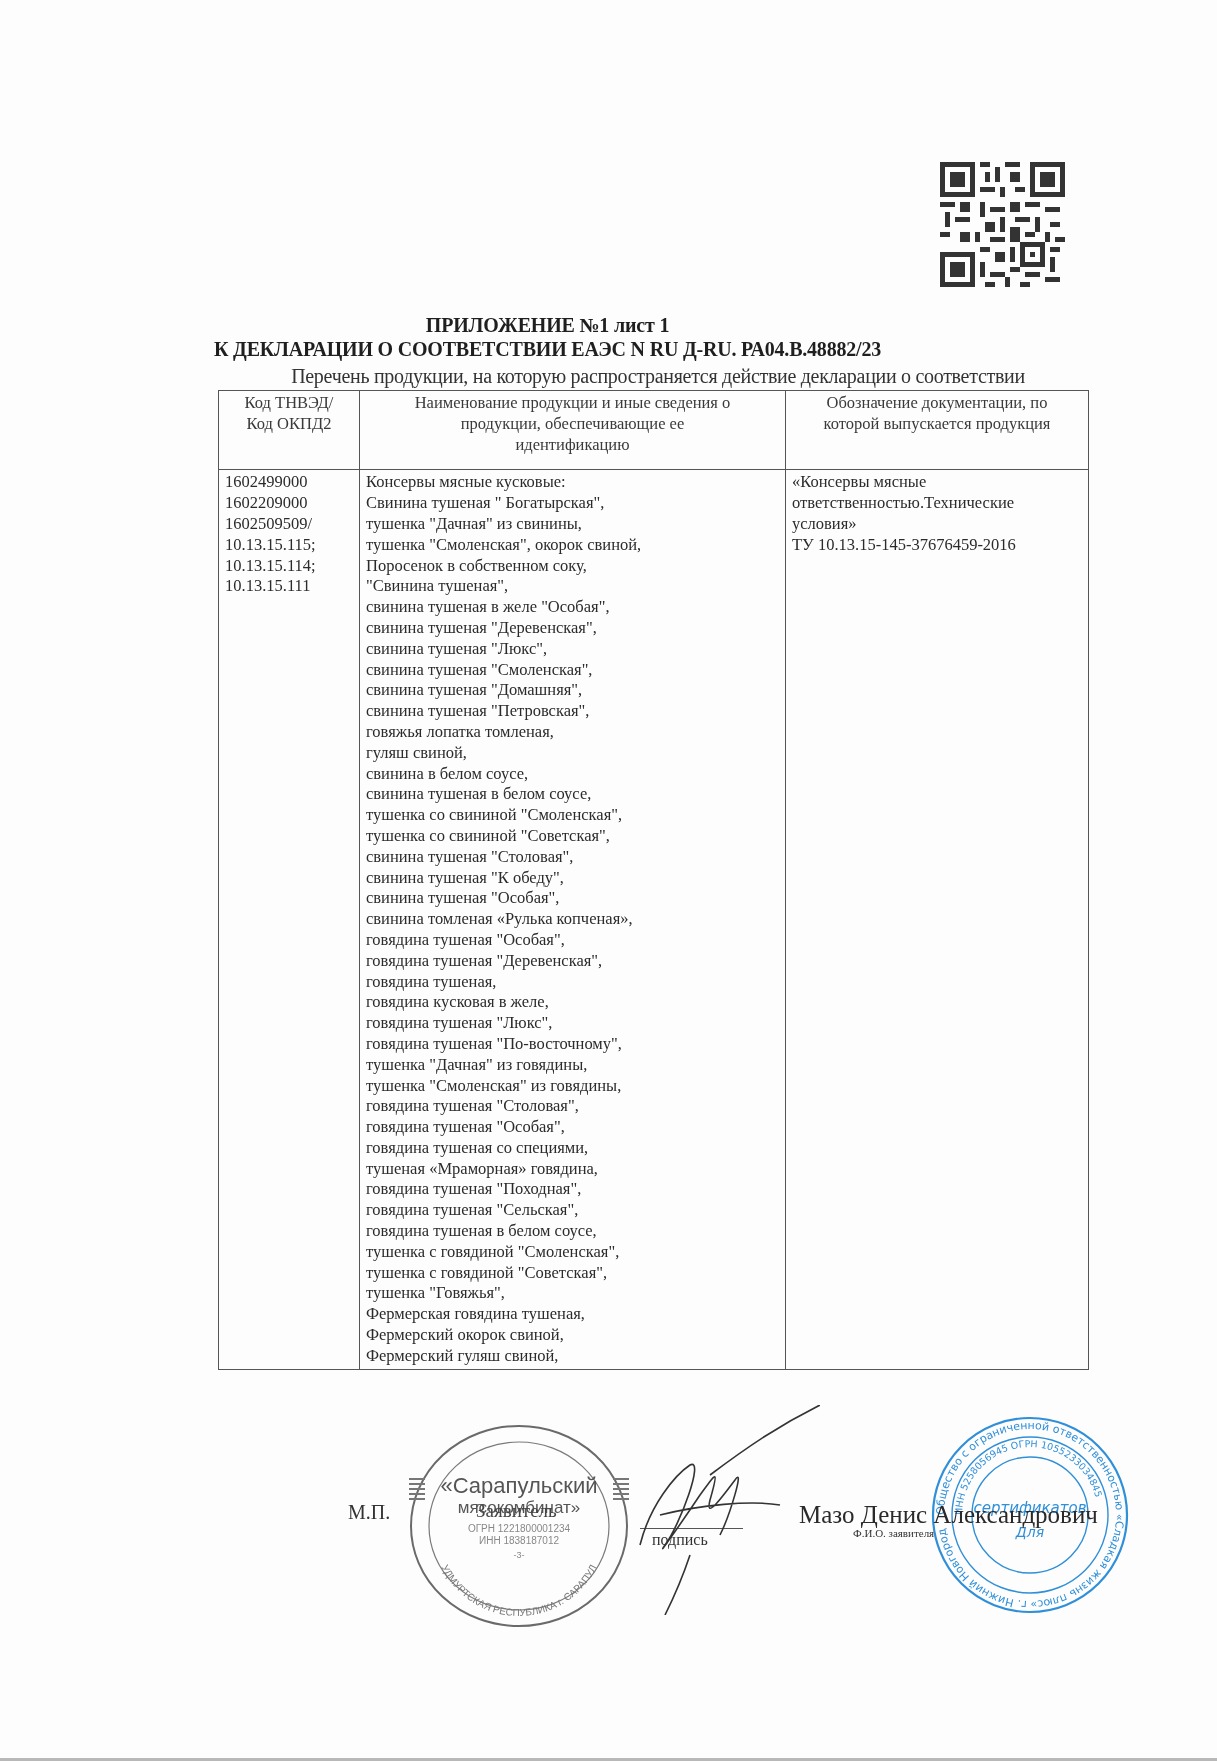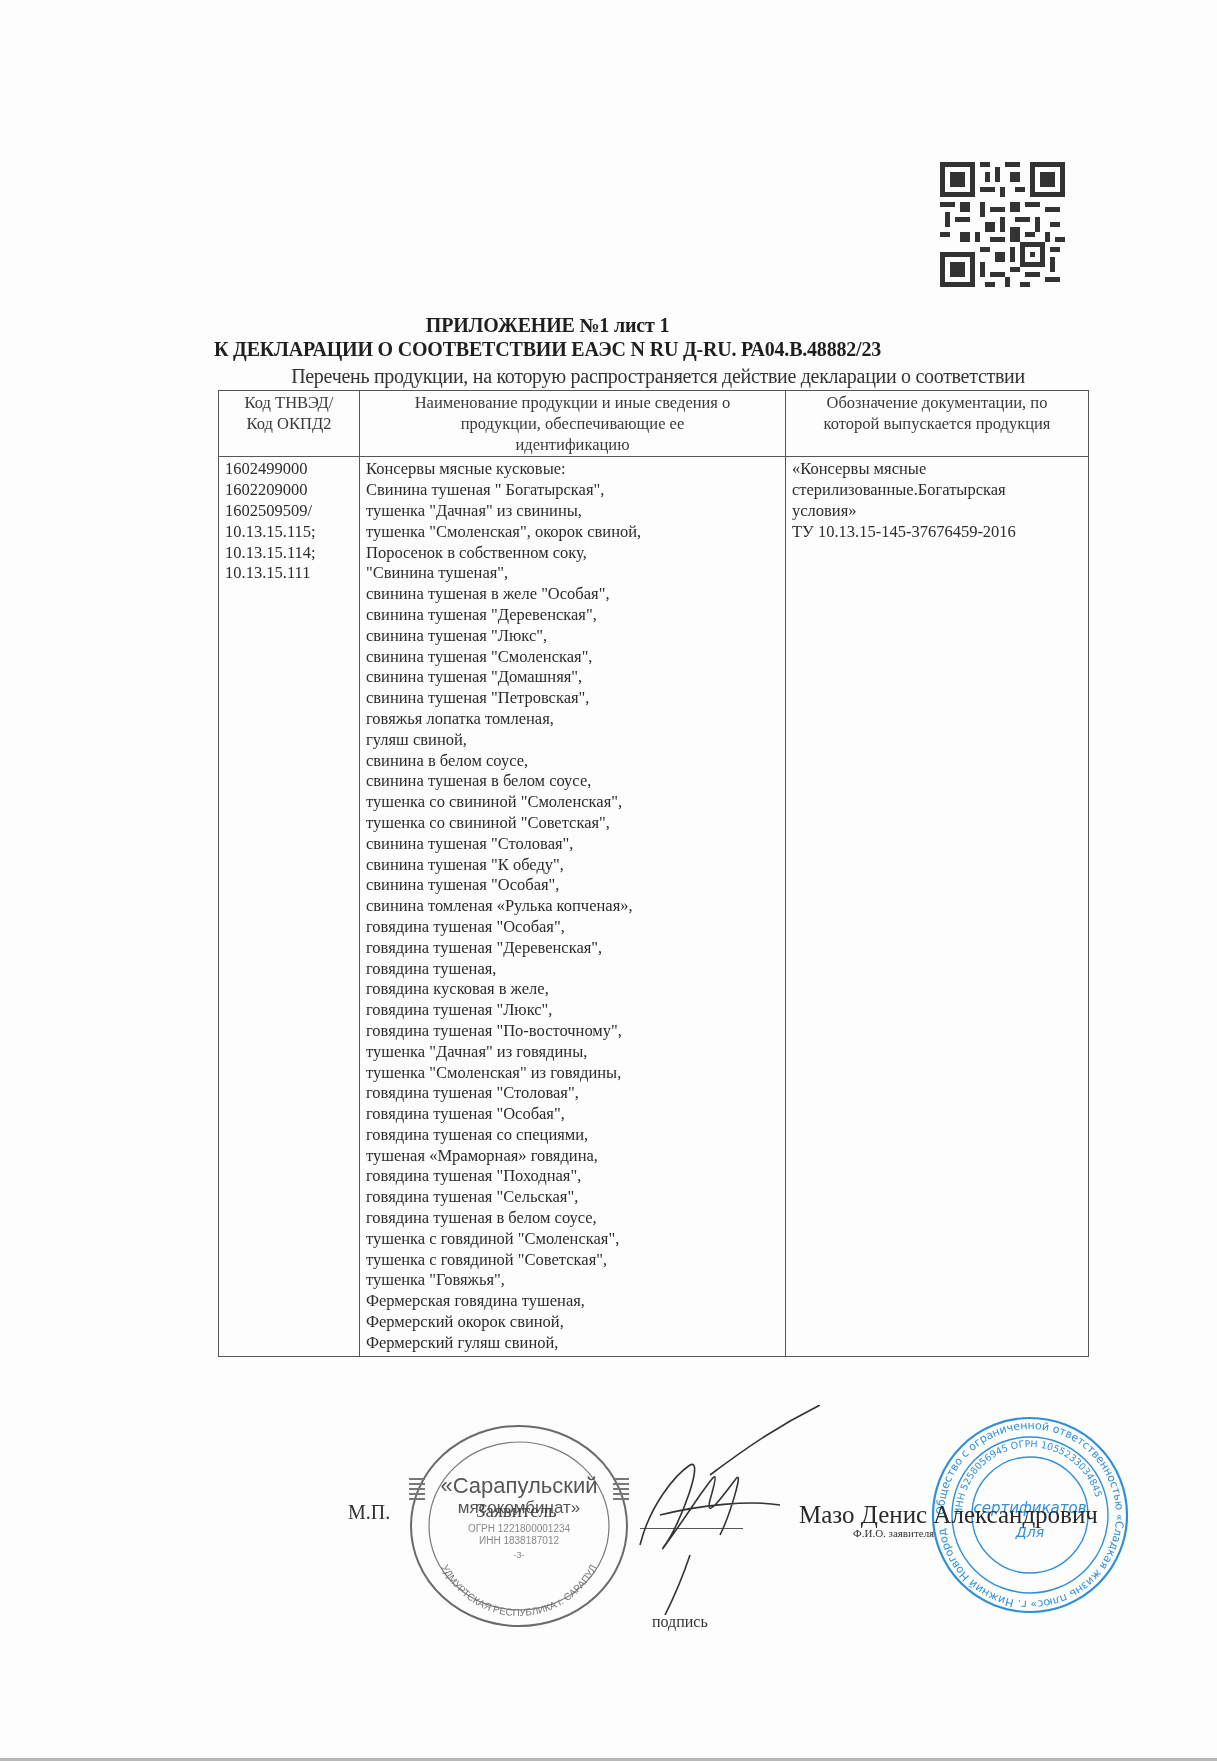--- a/index.html
+++ b/index.html
@@ -20,29 +20,29 @@
     font-size: 20px; color: #333; letter-spacing: -0.3px;
   }
   table.decl {
     position: absolute; left: 218px; top: 390px; width: 871px;
     border-collapse: collapse; font-size: 16.5px; color: #2b2b2b;
   }
   table.decl td, table.decl th {
     border: 1.4px solid #555; vertical-align: top; padding: 2px 6px;
     font-weight: normal; line-height: 20.8px;
   }
-  table.decl th { text-align: center; padding-top: 2px; padding-bottom: 1px; color: #3a3a3a; }
+  table.decl th { text-align: center; padding-top: 2px; padding-bottom: 14px; color: #3a3a3a; }
   .c1 { width: 128px; }
   .c2 { width: 413px; margin-left: 16px; }
   .c3 { width: 290px; }
   .codes div, .products div, .docs div { white-space: nowrap; }
   .footer-mp { position: absolute; left: 348px; top: 1501px; font-size: 20px; color: #333; }
   .footer-zayav { position: absolute; left: 476px; top: 1500px; font-size: 19px; color: #444; }
   .sign-line { position: absolute; left: 640px; top: 1528px; width: 103px; border-top: 1.2px solid #555; }
-  .footer-podpis { position: absolute; left: 652px; top: 1613px; font-size: 16px; color: #333; }
+  .footer-podpis { position: absolute; left: 652px; top: 1531px; font-size: 16px; color: #333; }
   .footer-name { position: absolute; left: 799px; top: 1501px; font-size: 25px; color: #2a2a2a; }
   .footer-fio { position: absolute; left: 840px; top: 1527px; font-size: 11px; color: #333; margin-left: 13px; }
   .stamp-black { position: absolute; left: 403px; top: 1420px; width: 232px; height: 212px; }
   .stamp-blue { position: absolute; left: 930px; top: 1415px; width: 200px; height: 200px; }
   .signature { position: absolute; left: 620px; top: 1405px; width: 200px; height: 210px; }
   .bottom-edge { position: absolute; left: 0; top: 1758px; width: 1217px; height: 3px; background: #b8b8b8; }
 </style>
 </head>
 <body>
 
@@ -179,21 +179,21 @@
           <div>говядина тушеная в белом соусе,</div>
           <div>тушенка с говядиной "Смоленская",</div>
           <div>тушенка с говядиной "Советская",</div>
           <div>тушенка "Говяжья",</div>
           <div>Фермерская говядина тушеная,</div>
           <div>Фермерский окорок свиной,</div>
           <div>Фермерский гуляш свиной,</div>
         </td>
       <td class="c3 docs" id="docs-cell">
           <div>«Консервы мясные</div>
-          <div>стерилизованные.Богатырская</div>
+          <div>ответственностью.Технические</div>
           <div>условия»</div>
           <div>ТУ 10.13.15-145-37676459-2016</div>
         </td>
     </tr>
   </tbody>
 </table>
 
 <svg class="stamp-black" viewBox="0 0 232 212">
   <defs>
       <path id="sealArc" d="M 30 110 A 86 86 0 0 0 202 110"></path>

